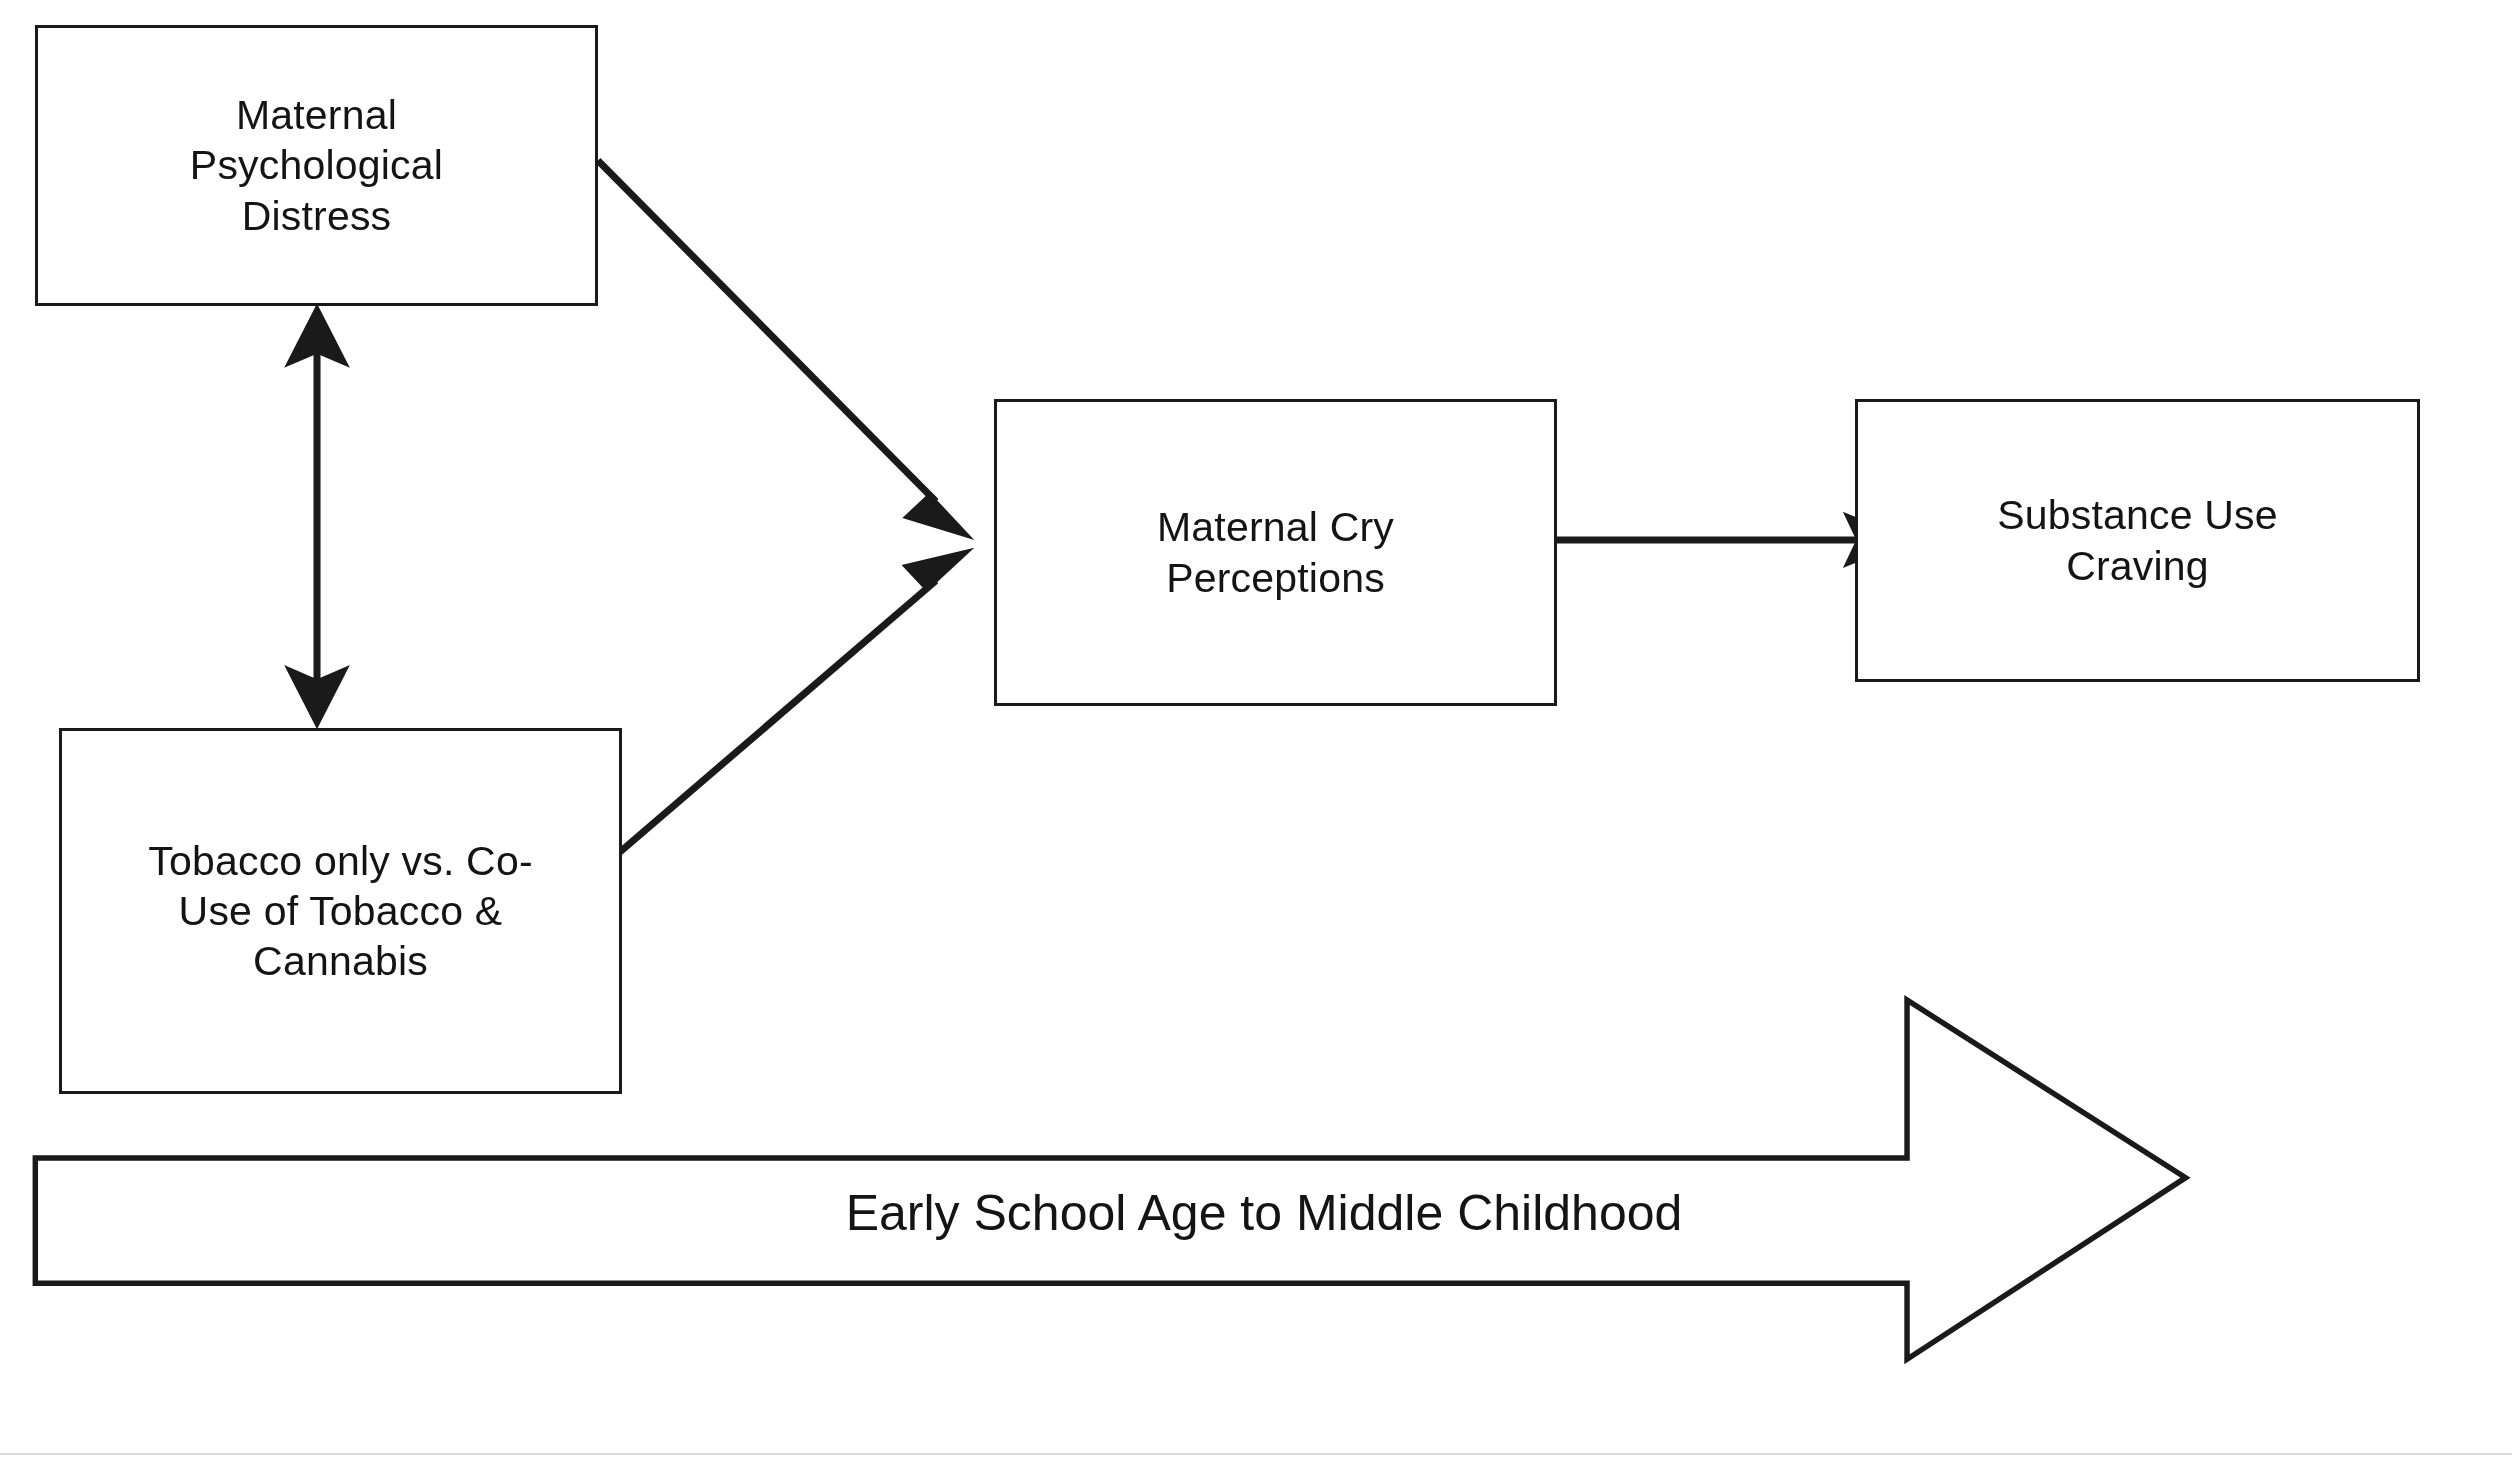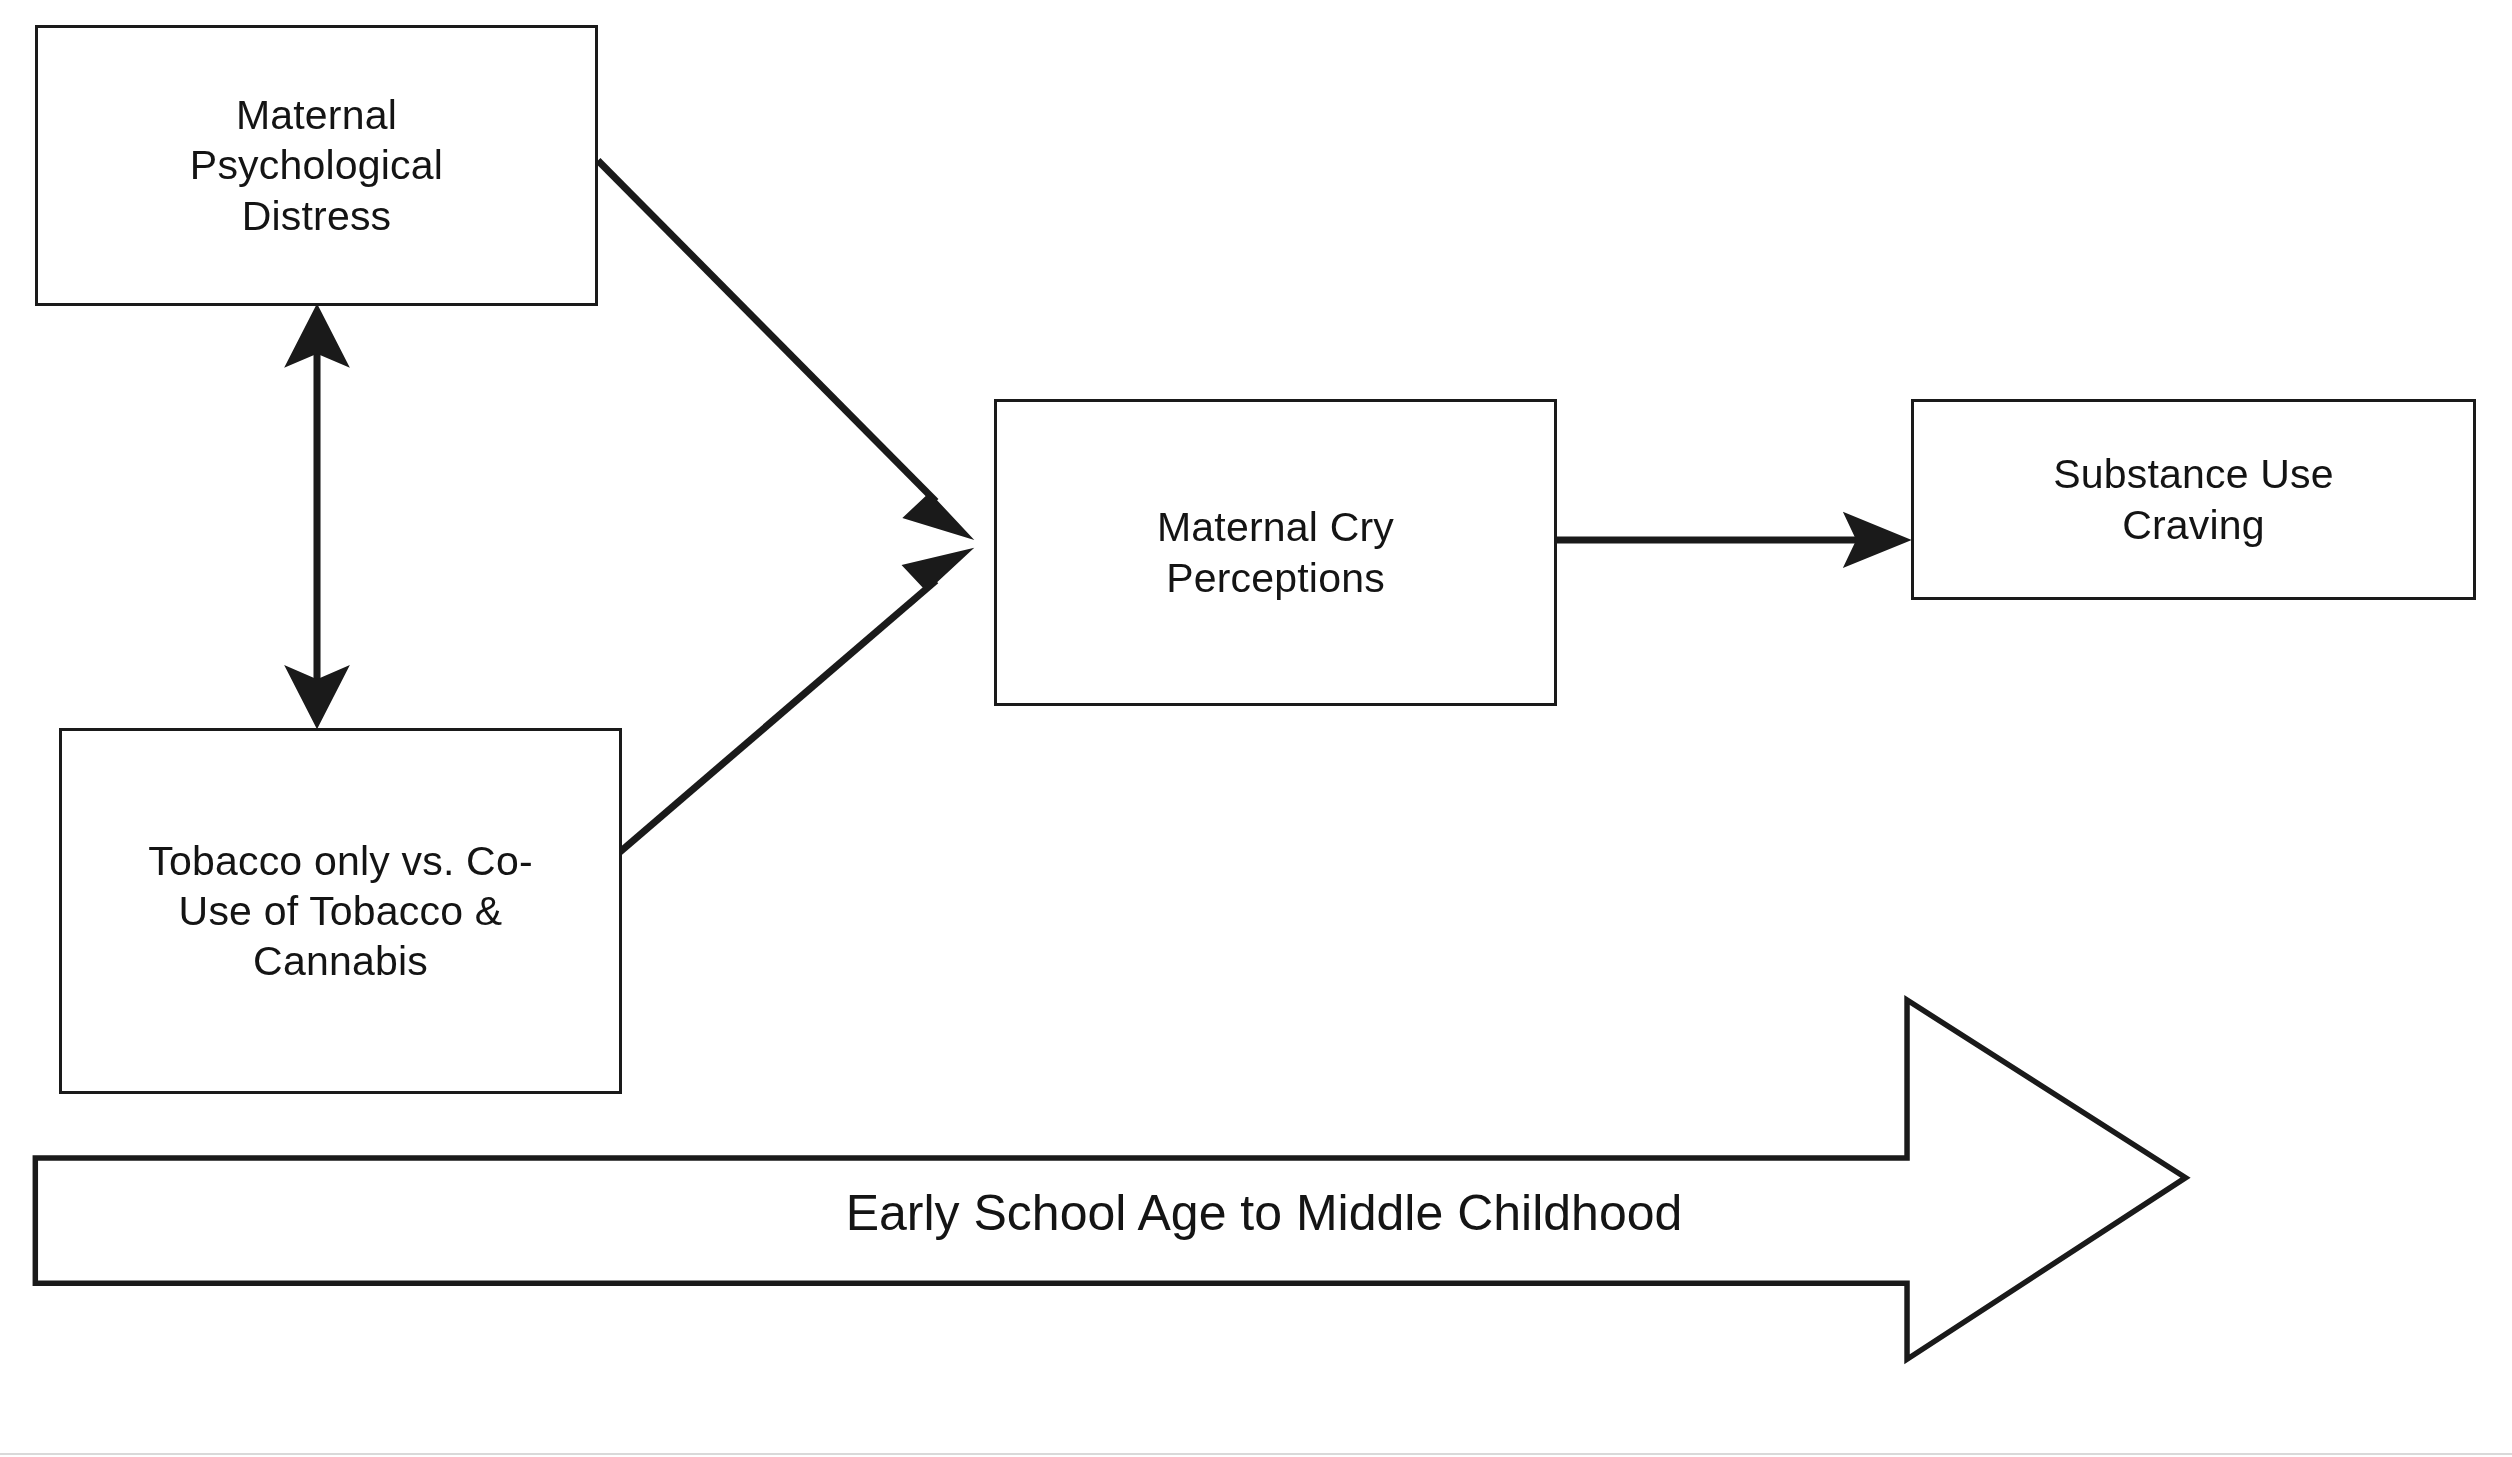--- a/index.html
+++ b/index.html
@@ -39,21 +39,21 @@
     color: #141414;
     font-size: 41px;
     line-height: 1.22;
     letter-spacing: 0.2px;
     white-space: pre-line;
     padding: 0 14px;
   }
   #box-maternal-distress { left: 35px;   top: 25px;   width: 563px; height: 281px; }
   #box-tobacco-couse     { left: 34px;   top: 728px;  width: 563px; height: 366px; margin-left: 25px; }
   #box-cry-perceptions   { left: 974px; top: 399px;  width: 563px; height: 307px; margin-left: 20px; }
-  #box-substance-craving { left: 1911px; top: 399px;  width: 565px; height: 201px; }
+  #box-substance-craving { left: 1855px; top: 399px;  width: 565px; height: 283px; }
 
   #box-tobacco-couse .node-label { padding: 0 6.3px; }
 
   .timeline-label {
     position: absolute;
     left: 548px;
     top: 1186px;
     width: 1432px;
     text-align: center;
     color: #141414;

